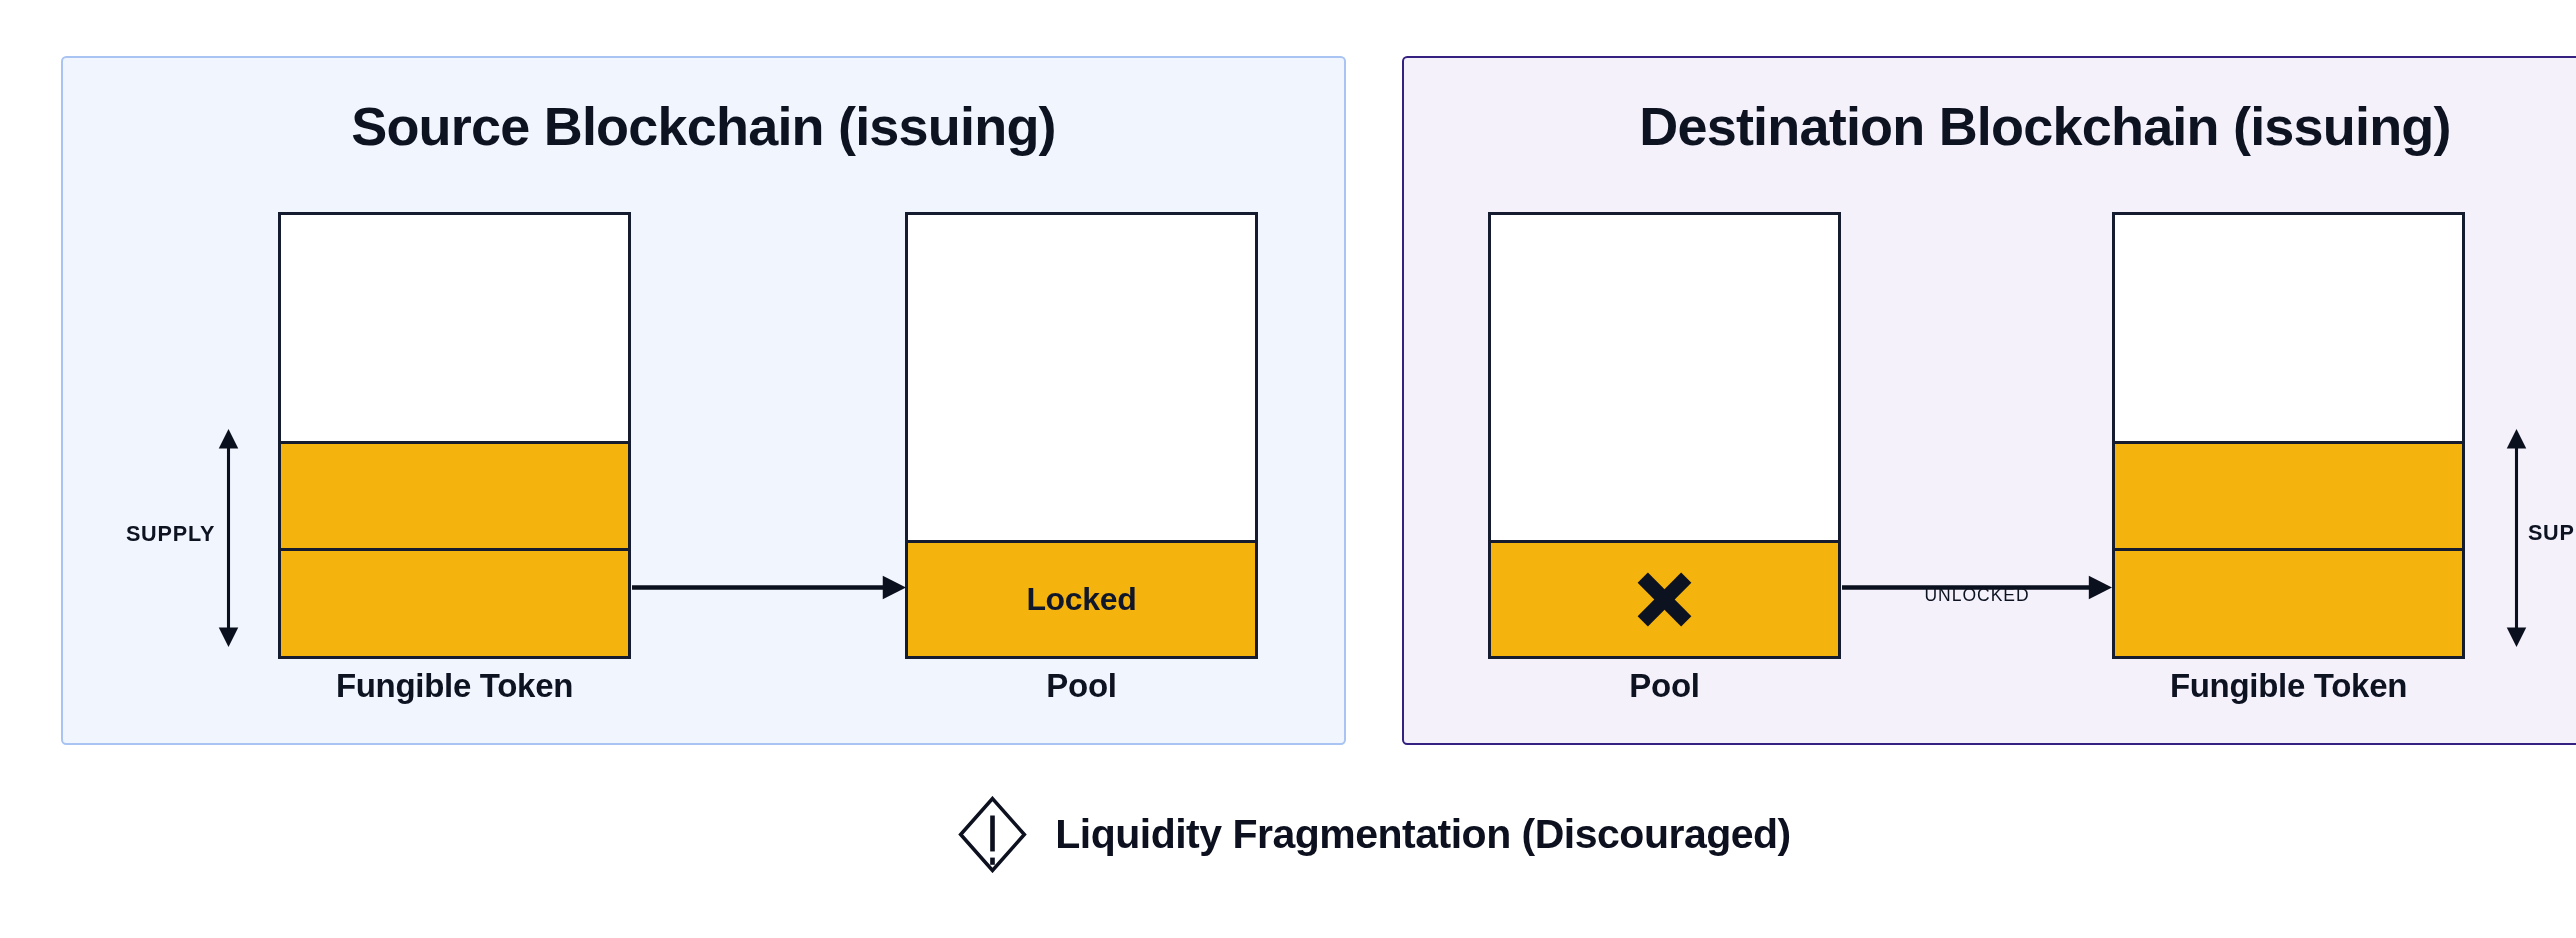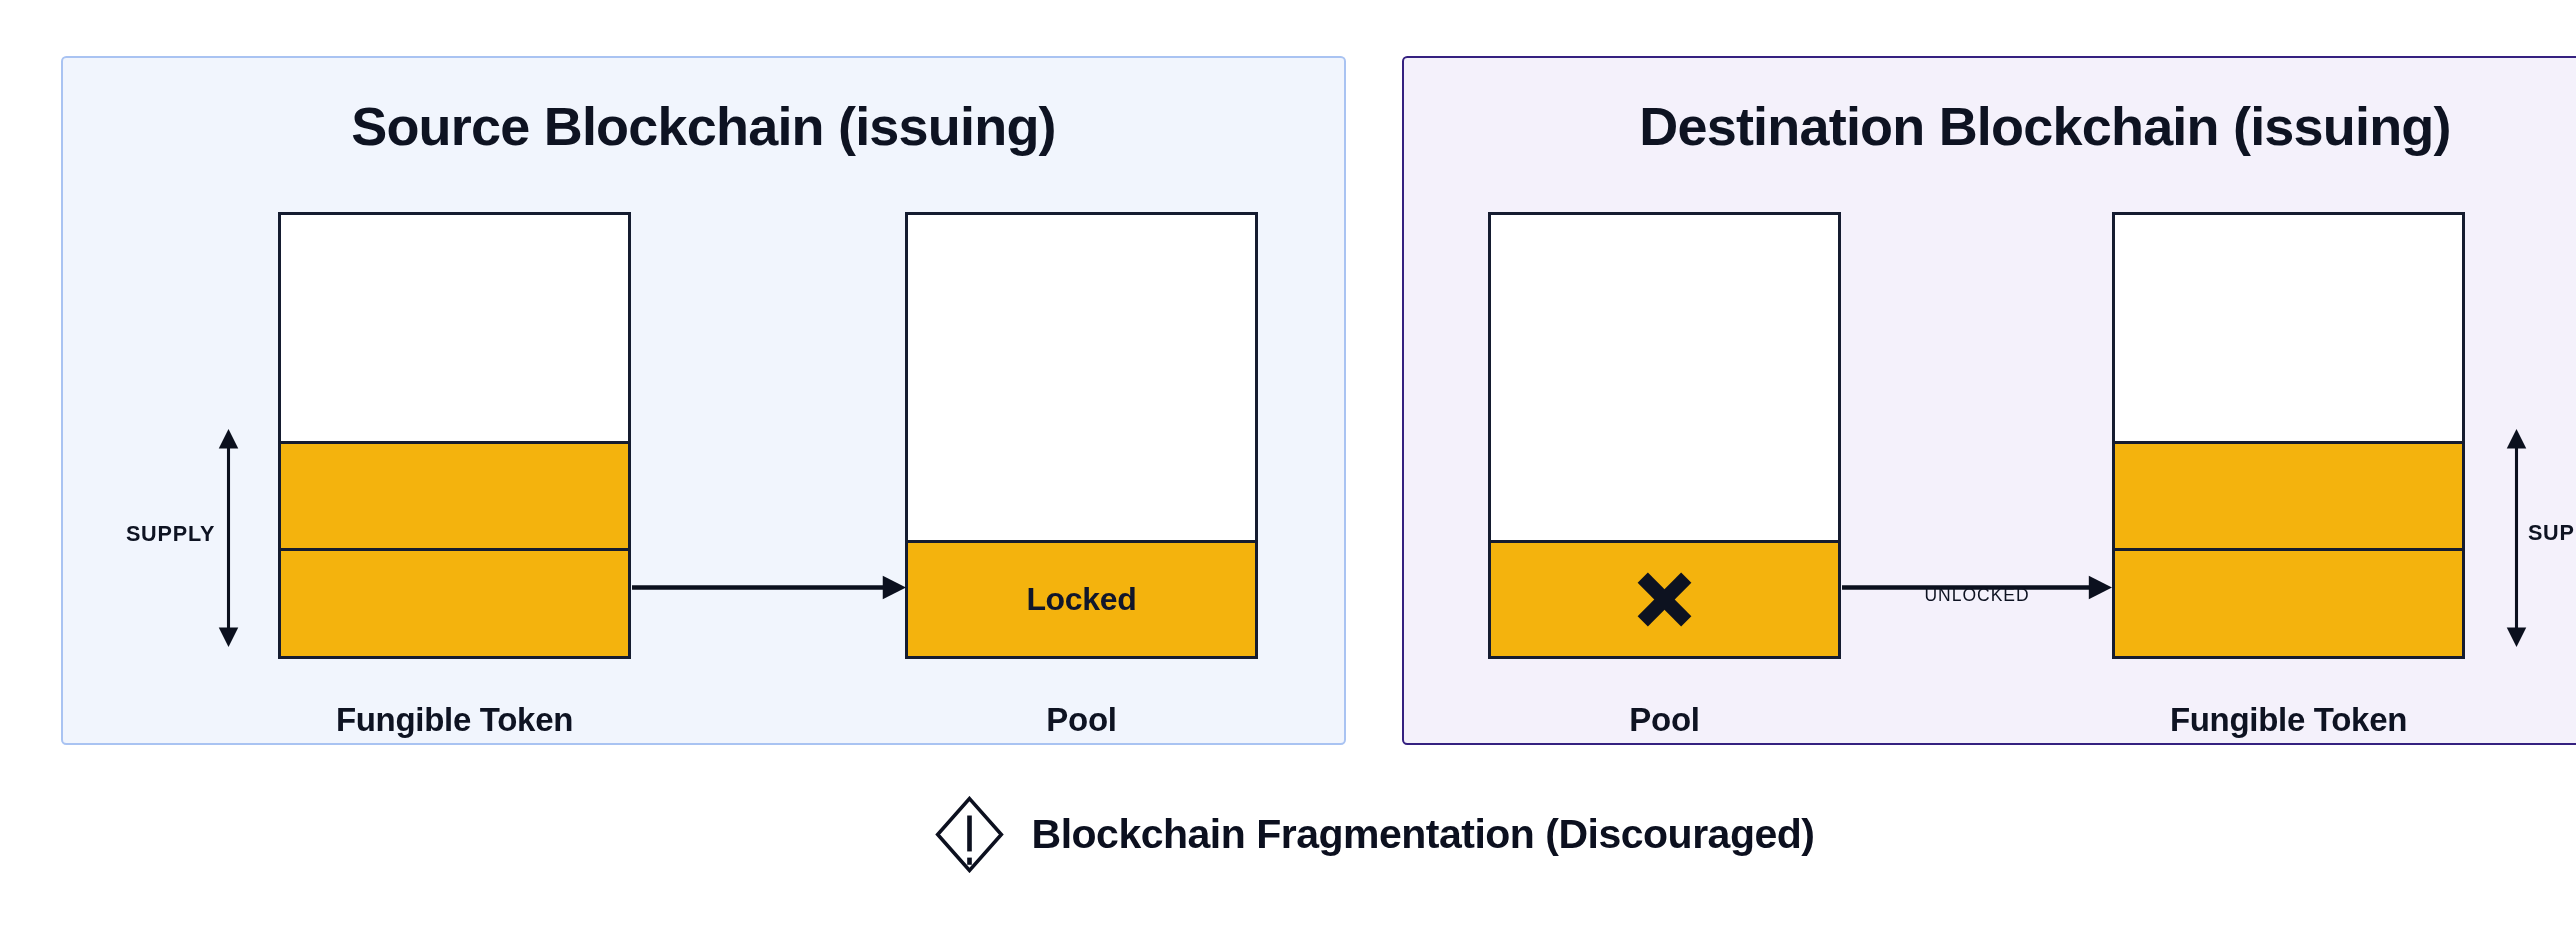--- a/index.html
+++ b/index.html
@@ -80,21 +80,21 @@
 
   .locked-label {
     font-size: 32px;
     font-weight: 600;
     letter-spacing: -0.3px;
     color: #11172B;
   }
 
   .bar-label {
     position: absolute;
-    top: 701px;
+    top: 667px;
     width: 353px;
     height: 37px;
     display: flex;
     align-items: center;
     justify-content: center;
     font-size: 33px;
     font-weight: 600;
     letter-spacing: -0.3px;
     color: #0E1322;
   }
@@ -235,17 +235,17 @@
 
   <div class="supply-label s1">SUPPLY</div>
   <div class="supply-label s2">SUPPLY</div>
 
   <div class="caption">
     <svg width="69" height="77" viewBox="0 0 134 150" aria-hidden="true">
       <polygon points="67,5 129,75 67,145 5,75" fill="#FFFFFF" stroke="#0C101F" stroke-width="7"></polygon>
       <rect x="62.5" y="38" width="9" height="70" fill="#0C101F"></rect>
       <rect x="62.5" y="120" width="9" height="14" fill="#0C101F"></rect>
     </svg>
-    <span class="caption-text">Blockchain Fragmentation (Discouraged)</span>
+    <span class="caption-text">Liquidity Fragmentation (Discouraged)</span>
   </div>
 
 </div>
 
 
 </body></html>

